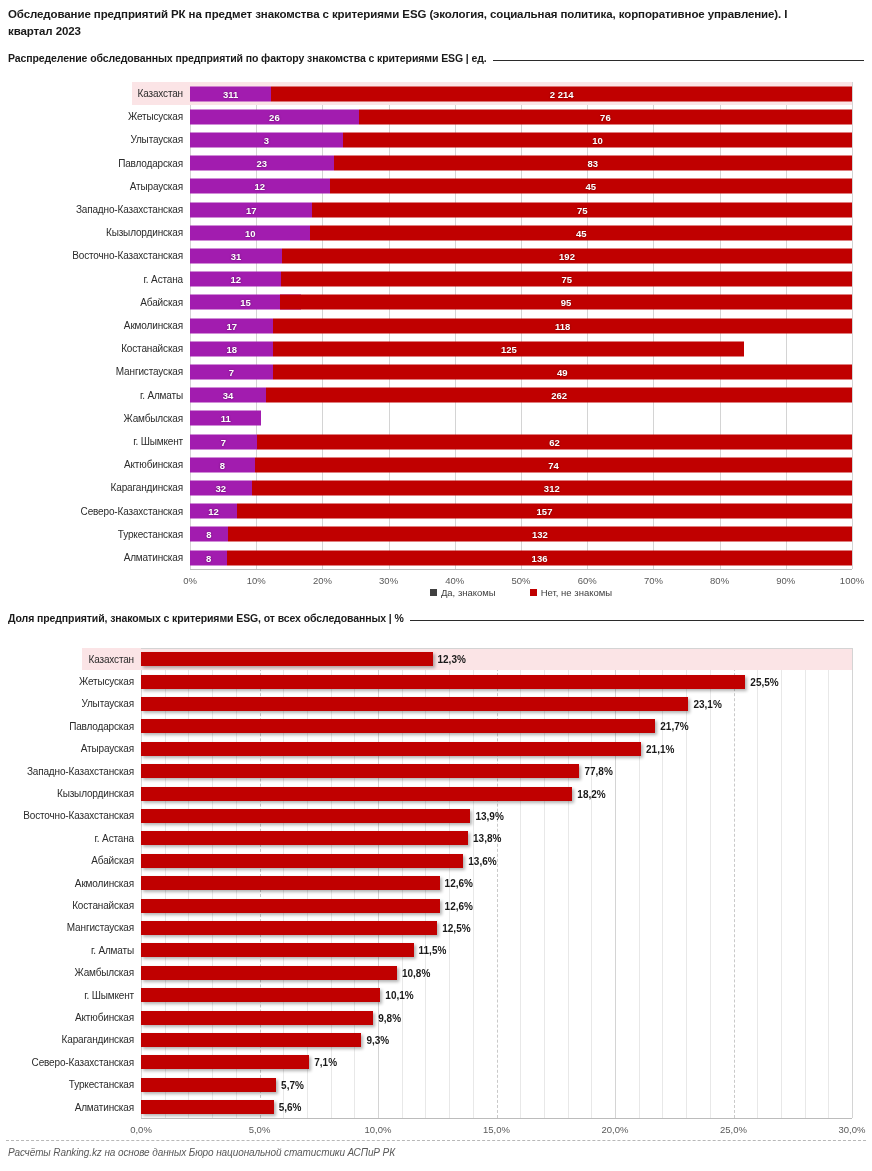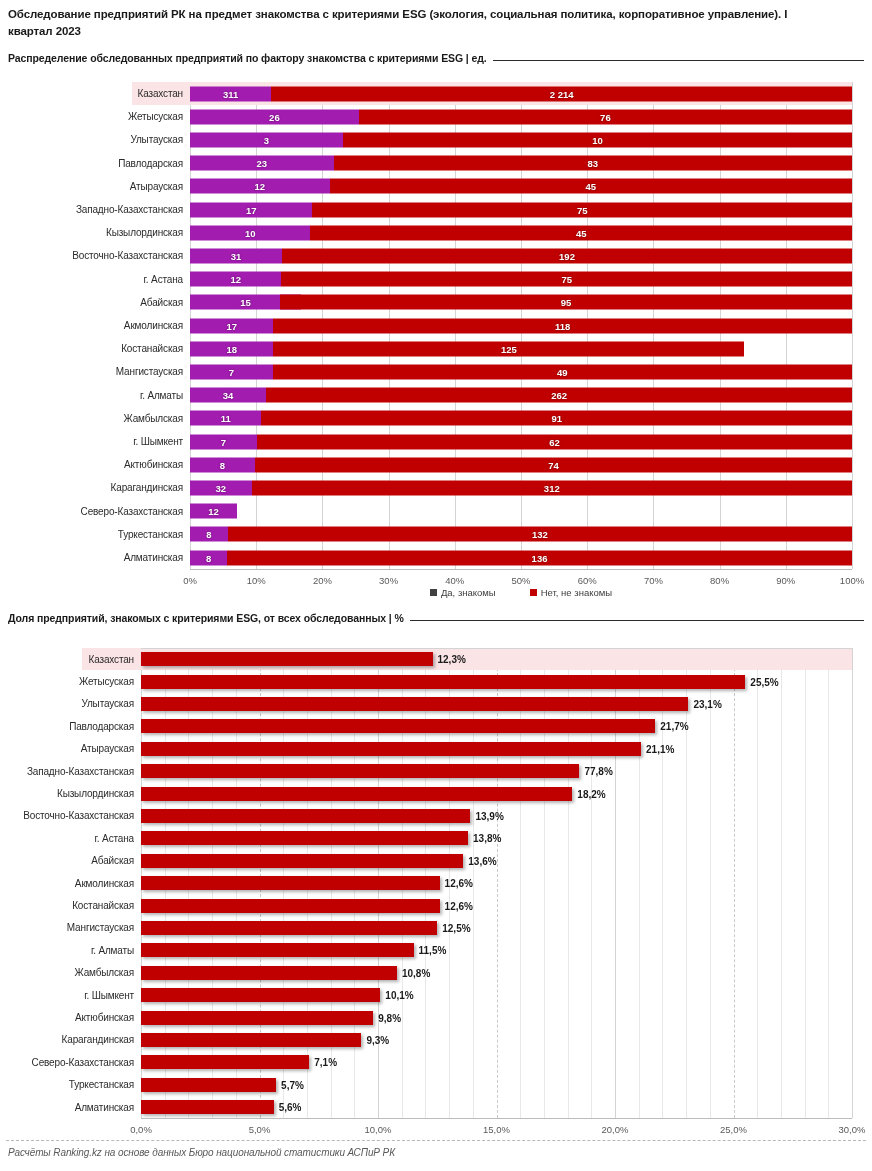--- a/index.html
+++ b/index.html
@@ -308,23 +308,20 @@
         </div>
         <div class="bar bar-red" style="left: 266.13px; width: 585.87px; height: 15px;">
           <span class="bar-val">262</span>
         </div>
       </div>
       <div class="row" style="position: absolute; left: 0px; top: 326.8px; width: 852px; height: 23.2px;">
         <div class="cat-label" style="left: 0px; width: 190px;">Жамбылская</div>
         <div class="bar bar-dark" style="left: 190px; width: 71.496px; height: 15px;">
           <span class="bar-val">11</span>
         </div>
-        <div class="bar bar-red" style="left: 261.496px; width: 590.504px; height: 15px;">
-          <span class="bar-val">91</span>
-        </div>
       </div>
       <div class="row" style="position: absolute; left: 0px; top: 350px; width: 852px; height: 23.2px;">
         <div class="cat-label" style="left: 0px; width: 190px;">г. Шымкент</div>
         <div class="bar bar-dark" style="left: 190px; width: 66.862px; height: 15px;">
           <span class="bar-val">7</span>
         </div>
         <div class="bar bar-red" style="left: 256.862px; width: 595.138px; height: 15px;">
           <span class="bar-val">62</span>
         </div>
       </div>
@@ -343,20 +340,23 @@
           <span class="bar-val">32</span>
         </div>
         <div class="bar bar-red" style="left: 251.566px; width: 600.434px; height: 15px;">
           <span class="bar-val">312</span>
         </div>
       </div>
       <div class="row" style="position: absolute; left: 0px; top: 419.6px; width: 852px; height: 23.2px;">
         <div class="cat-label" style="left: 0px; width: 190px;">Северо-Казахстанская</div>
         <div class="bar bar-dark" style="left: 190px; width: 47.002px; height: 15px;">
           <span class="bar-val">12</span>
+        </div>
+        <div class="bar bar-red" style="left: 237.002px; width: 614.998px; height: 15px;">
+          <span class="bar-val">157</span>
         </div>
       </div>
       <div class="row" style="position: absolute; left: 0px; top: 442.8px; width: 852px; height: 23.2px;">
         <div class="cat-label" style="left: 0px; width: 190px;">Туркестанская</div>
         <div class="bar bar-dark" style="left: 190px; width: 37.734px; height: 15px;">
           <span class="bar-val">8</span>
         </div>
         <div class="bar bar-red" style="left: 227.734px; width: 624.266px; height: 15px;">
           <span class="bar-val">132</span>
         </div>

